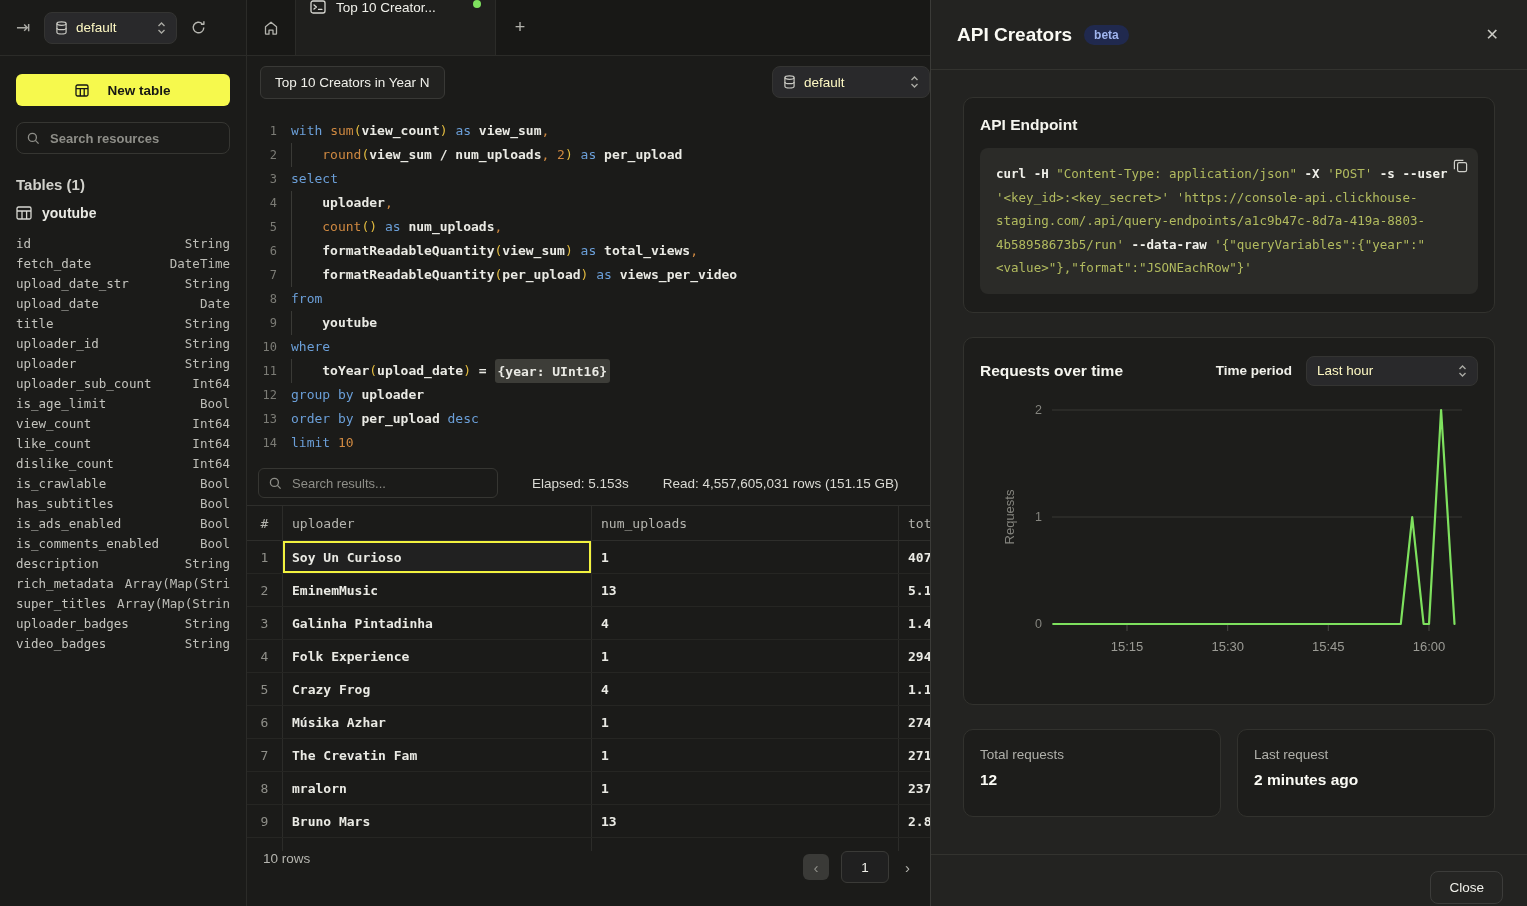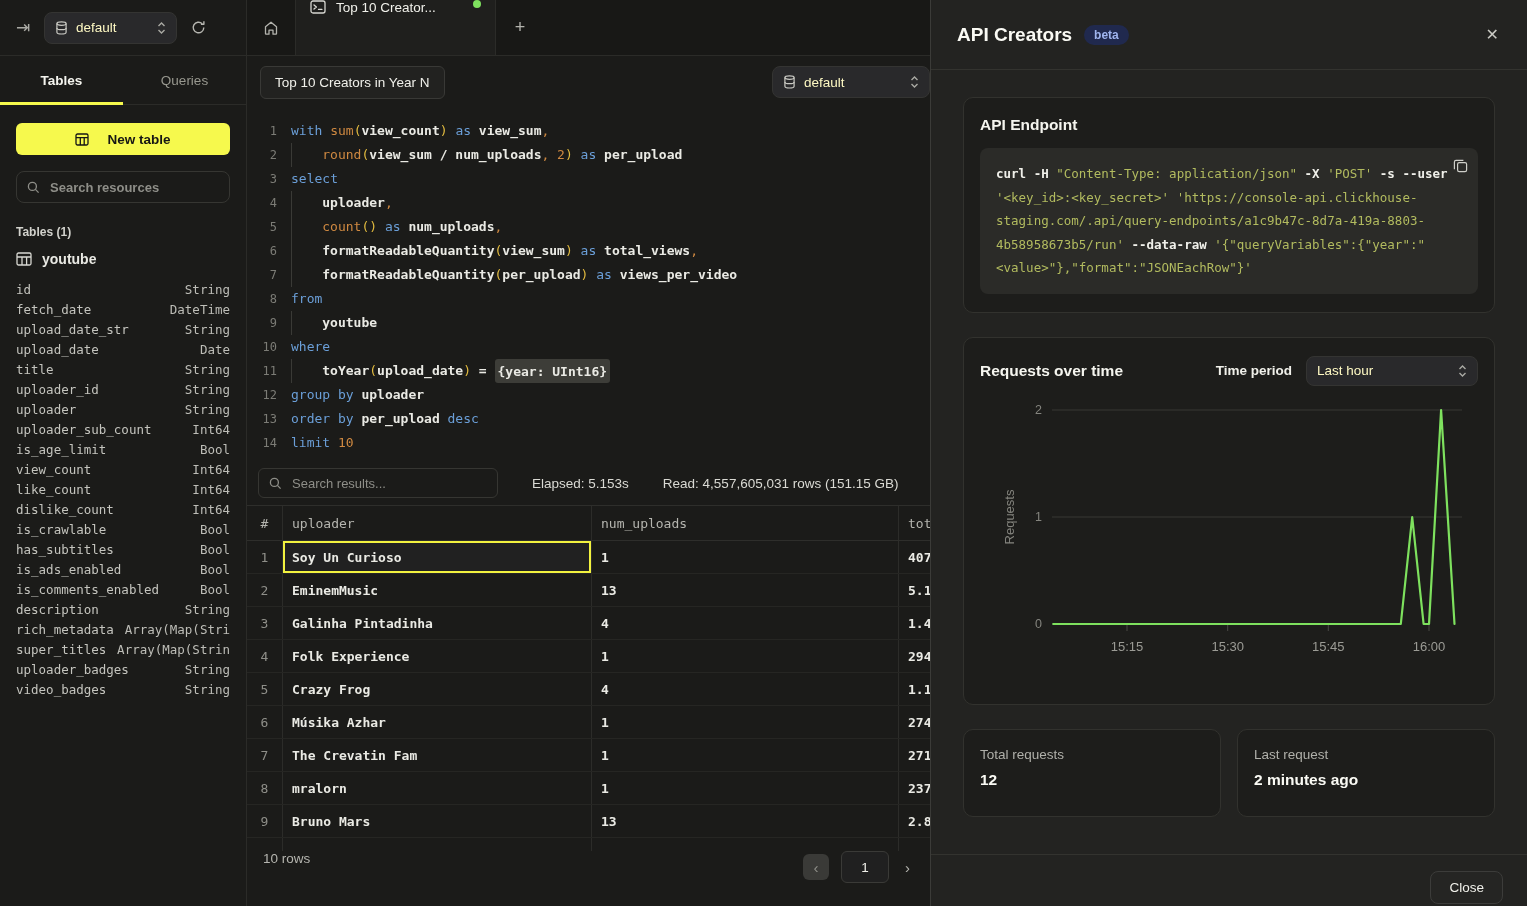--- a/index.html
+++ b/index.html
@@ -26,21 +26,21 @@
         color:#98988f;cursor:pointer;position:relative;}
   .stab.active{color:#f4f4ee;font-weight:700;}
   .stab.active::after{content:"";position:absolute;left:0;right:0;bottom:-1px;height:3px;background:#f6f94d;}
   .newtable{margin:18px 16px 0;height:32px;border-radius:6px;background:#f6f94d;color:#161614;
             display:flex;align-items:center;justify-content:center;gap:18px;font-size:13.5px;
             font-weight:700;cursor:pointer;}
   .sresources{margin:16px 16px 0;height:32px;border:1px solid #363632;border-radius:8px;
               display:flex;align-items:center;gap:8px;padding:0 10px;box-sizing:border-box;color:#8e8e88;}
   .sresources input{flex:1;background:transparent;border:none;color:#d8d8d2;font-size:13px;font-weight:bold;}
   .sresources input::placeholder{color:#8e8e88;}
-  .tlabel{margin:22px 16px 0;font-size:12px;font-weight:700;color:#d2d2cc;}
+  .tlabel{margin:22px 16px 0;font-size:15px;font-weight:700;color:#d2d2cc;}
   .titem{margin:12px 16px 0;display:flex;align-items:center;gap:10px;color:#e9e9e3;cursor:pointer;}
   .titem .nm{font-size:14px;font-weight:700;}
   .cols{margin:12px 16px 0;}
   .colrow{display:flex;justify-content:space-between;height:20px;align-items:center;
           font-size:12.5px;color:#c4c4be;cursor:default;}
   .colrow .ctype{color:#bdbdb7;}
 
   
   .main{position:absolute;left:247px;top:0;width:683px;height:906px;background:#1b1b19;}
   .tabbar{height:56px;display:flex;border-bottom:1px solid #2b2b28;background:#181816;box-sizing:border-box;}
@@ -150,24 +150,20 @@
       </span>
     </div>
     <span class="refresh">
       <svg width="15" height="15" viewBox="0 0 15 15" fill="none" stroke="currentColor" stroke-width="1.4">
         <path d="M12.8 7.5a5.3 5.3 0 1 1-1.6-3.8"></path>
         <path d="M12.9 1.2v3h-3" stroke-linejoin="round"></path>
       </svg>
     </span>
   </div>
 
-  <div class="side-tabs">
-    <div class="stab active">Tables</div>
-    <div class="stab">Queries</div>
-  </div>
 
   <div class="newtable">
     <span>
       <svg width="14" height="13" viewBox="0 0 14 13" fill="none" stroke="#161614" stroke-width="1.3">
         <rect x="1" y="1" width="12" height="11" rx="1.5"></rect>
         <path d="M1 4.7h12M5.3 4.7v7.3M9.2 4.7v7.3"></path>
       </svg>
     </span>
     <span>New table</span>
   </div>

